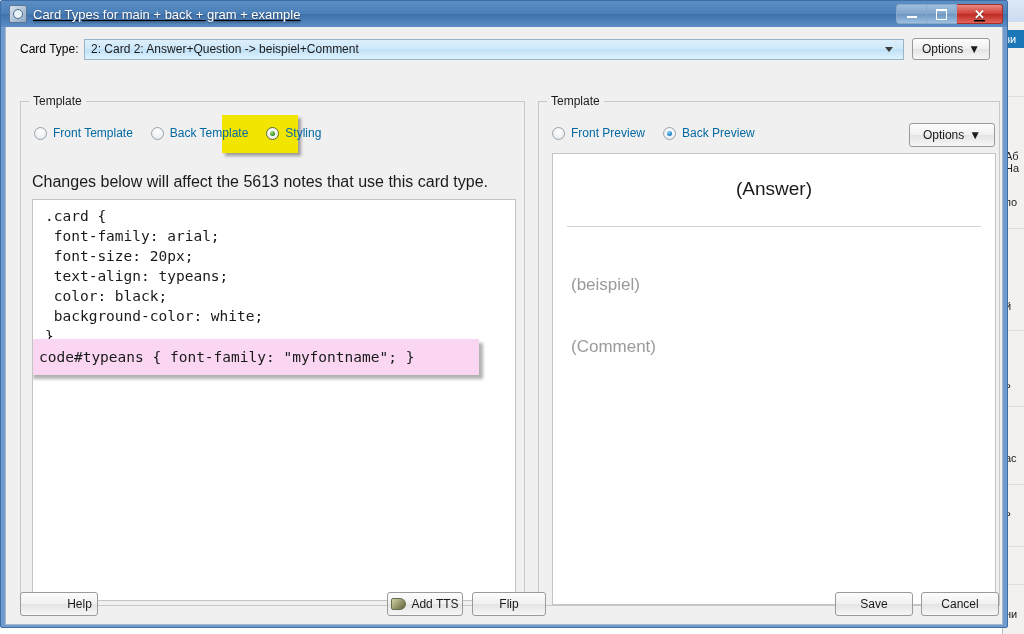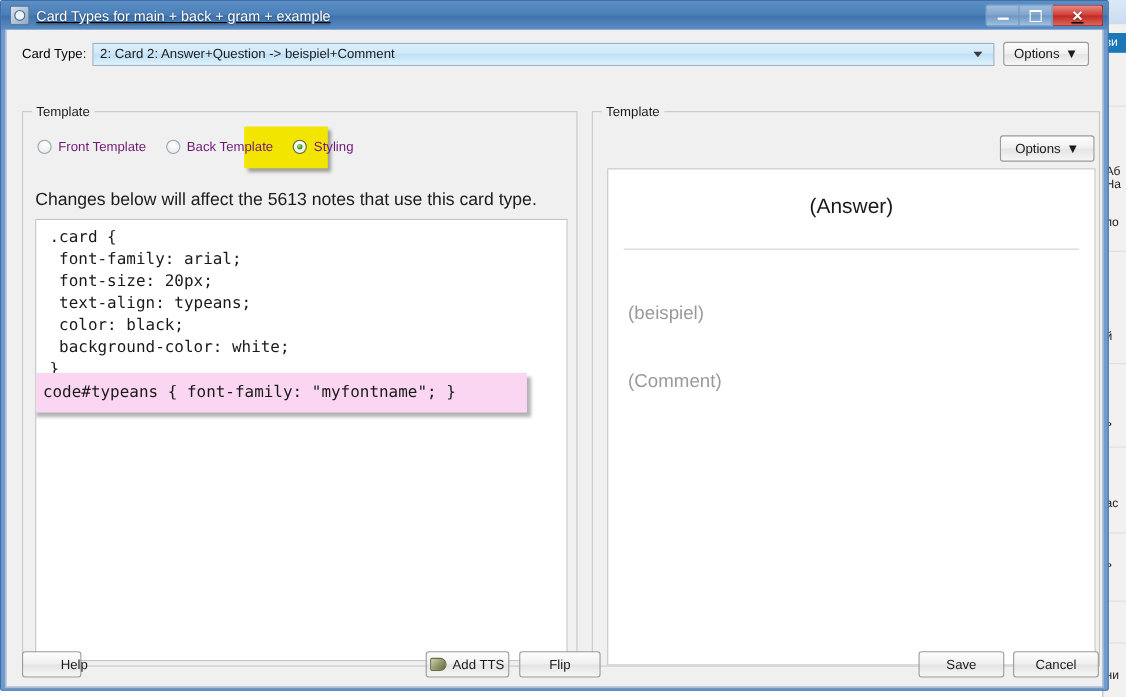--- a/index.html
+++ b/index.html
@@ -145,21 +145,21 @@
   }
   #template-group { left:14px; top:74px; width: 505px; height: 505px; border-top-color:#c8c8c8; }
   #preview-group  { left:532px; top:74px; width: 462px; height: 505px; }
 
   
   .group::before { content:""; }
 
   
   .radio-row { position:absolute; display:flex; align-items:center; }
   .radio {
-    display:flex; align-items:center; gap:6px; font-size:12px; color:#701a75;
+    display:flex; align-items:center; gap:6px; font-size:12px; color:#0369a1;
     margin-right:18px; white-space:nowrap;
   }
   .radio-dot {
     width: 13px; height: 13px; border-radius:50%;
     border:1px solid #9aa4ad;
     background: radial-gradient(circle at 50% 35%, #ffffff 0%, #eef1f3 60%, #dfe3e6 100%);
     position:relative; flex:none;
     box-sizing: border-box;
   }
   .radio.checked-blue .radio-dot::after {
@@ -253,21 +253,21 @@
   }
   .pv-field {
     color:#9a9a9a; font-size: 17px; margin-left: 18px;
   }
   .pv-field.first { margin-top: 48px; }
   .pv-field.second { margin-top: 42px; }
 
   
   .bottom-bar { position:absolute; left:0; right:0; bottom: 8px; height: 24px; }
   .bottom-bar .btn { position:absolute; height: 24px; }
-  #help-btn   { left: 14px;  width: 54px; padding-left: 41px; }
+  #help-btn   { left: 14px;  width: 78px; padding-left: 41px; }
   #addtts-btn { left: 381px; width: 76px; gap:5px; }
   #flip-btn   { left: 466px; width: 74px; }
   #save-btn   { left: 829px; width: 78px; }
   #cancel-btn { left: 915px; width: 78px; }
   .tts-icon {
     width: 13px; height: 10px; flex:none; position:relative;
     background: linear-gradient(135deg,#cfd3a8 0%, #8d8f62 60%, #5f6240 100%);
     border-radius: 2px 6px 6px 2px;
     border:1px solid #6b6d4a;
   }
@@ -363,20 +363,30 @@
 <span>}</span></div>
         <div class="code-hl-line">
           <div class="code">code#typeans { font-family: "myfontname"; }</div>
         </div>
       </div>
 
       <div class="group" id="preview-group">
         <div class="group-title">Template</div>
       </div>
 
+      <div class="radio-row" style="left:546px; top:99px;">
+        <div class="radio">
+          <span class="radio-dot"></span>
+          <span>Front Preview</span>
+        </div>
+        <div class="radio checked-blue">
+          <span class="radio-dot"></span>
+          <span>Back Preview</span>
+        </div>
+      </div>
 
       <div class="btn" style="position:absolute; left:903px; top:96px; width:86px; height:24px; gap:5px;">
         <span>Options</span>
         <span>▼</span>
       </div>
 
       <div class="preview-card">
         <div class="pv-answer">(Answer)</div>
         <div class="pv-hr"></div>
         <div class="pv-field first">(beispiel)</div>

